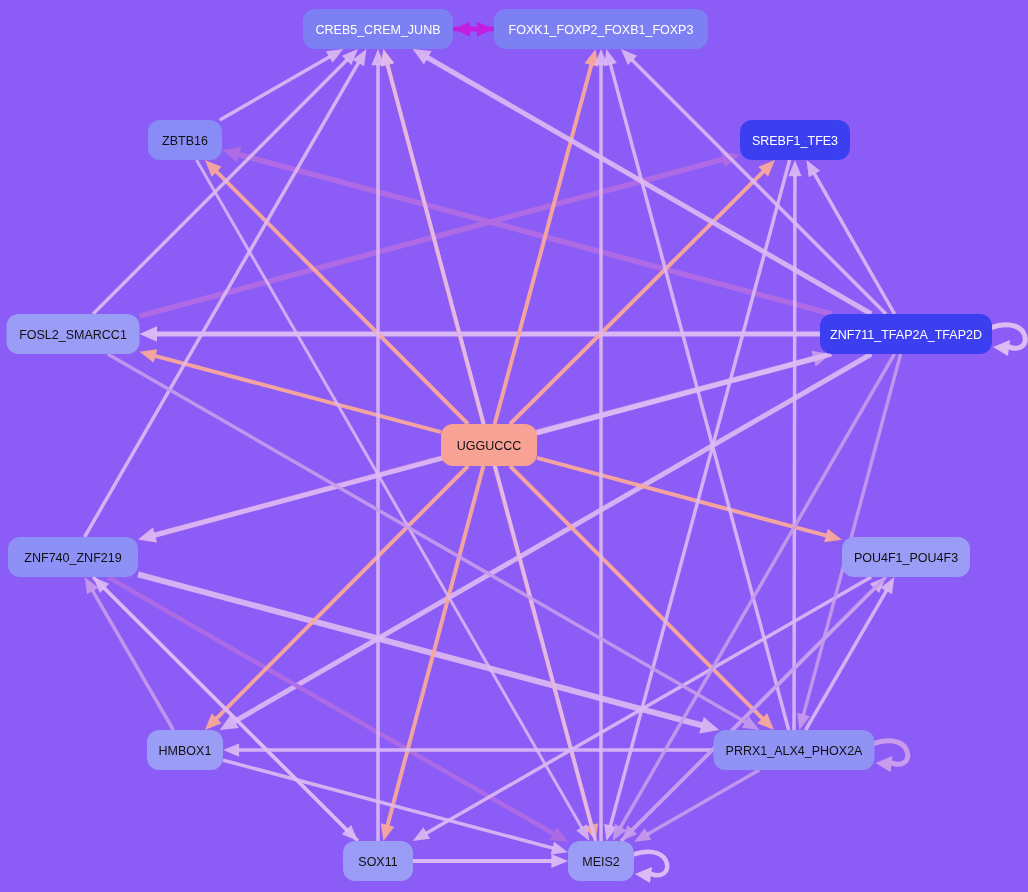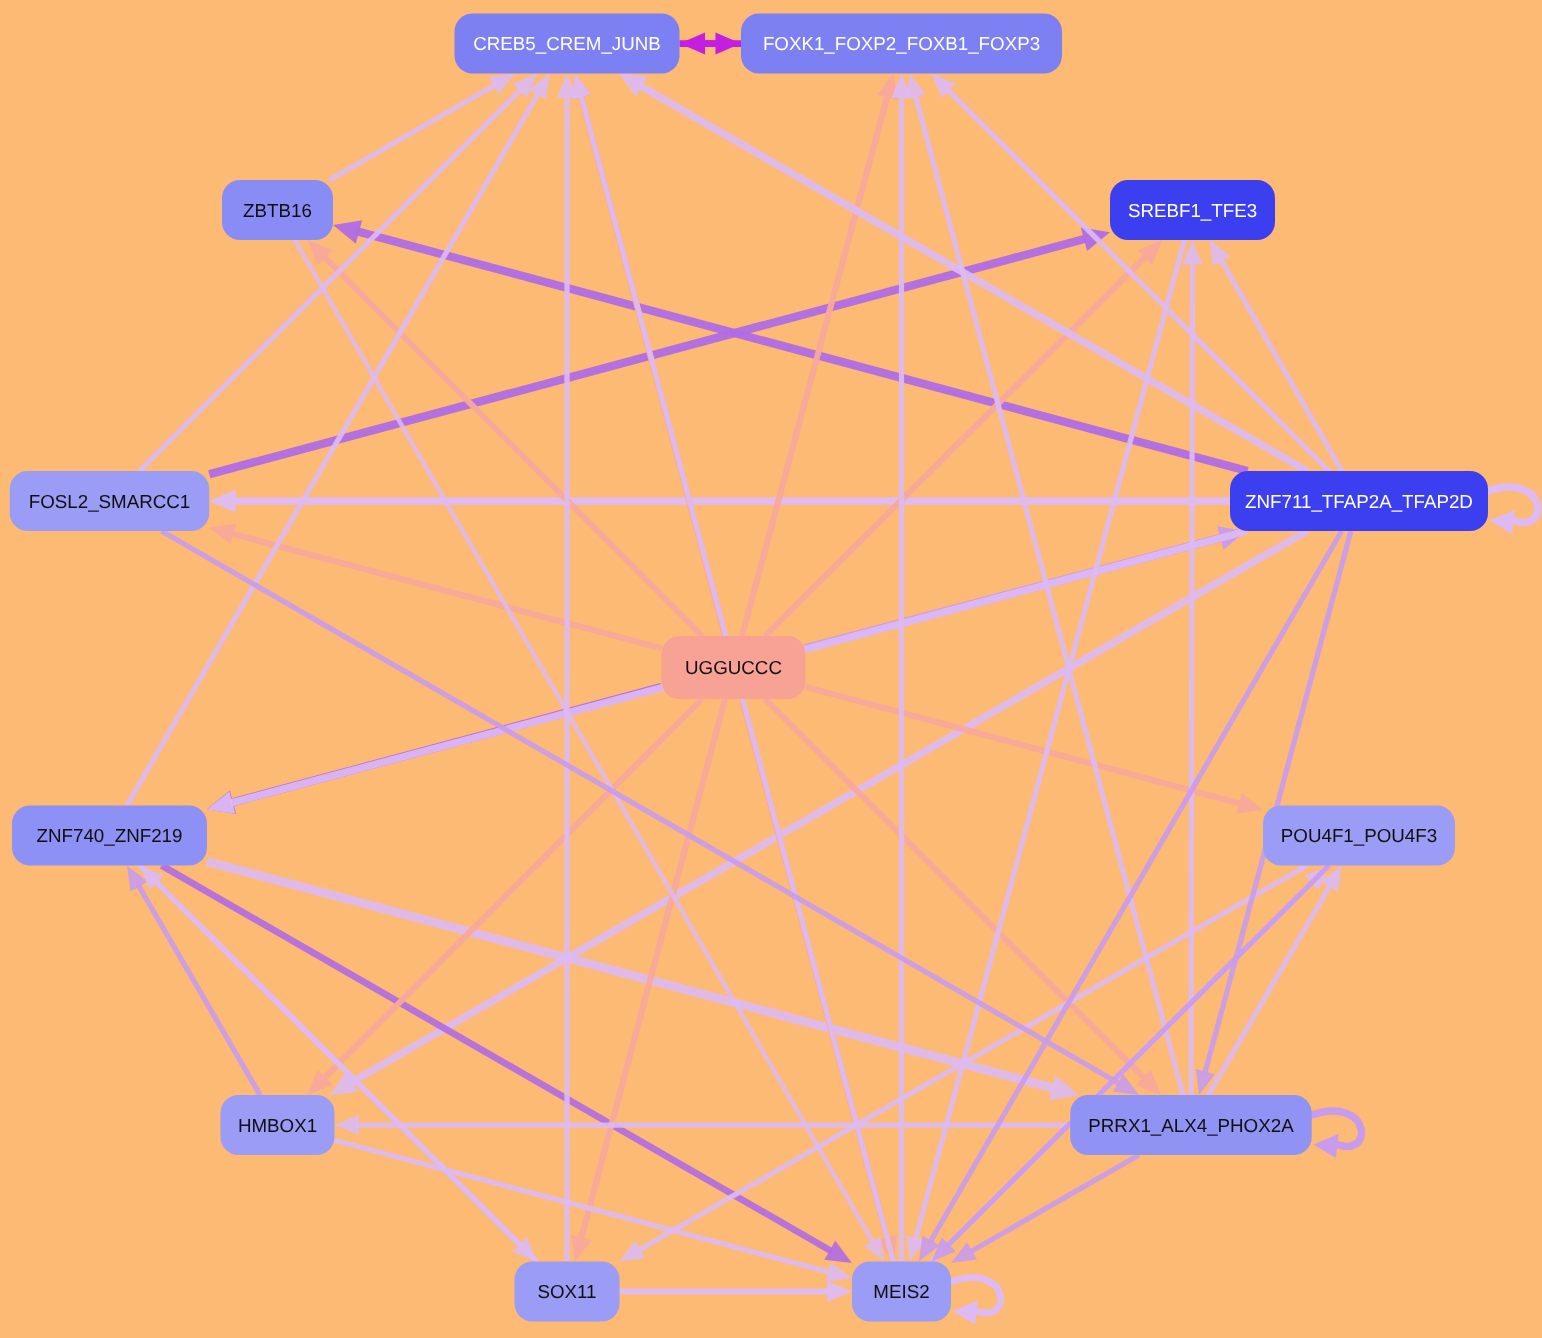--- a/index.html
+++ b/index.html
@@ -7,21 +7,21 @@
     padding: 0;
     background: #ffffff;
   }
   body {
     font-family: "Liberation Sans", sans-serif;
   }
   #graph-root {
     position: relative;
     width: 1028px;
     height: 892px;
-    background: #fdba74;
+    background: #8b5cf6;
     overflow: hidden;
   }
   svg#network-svg {
     position: absolute;
     left: 0;
     top: 0;
     width: 1028px;
     height: 892px;
     display: block;
   }

